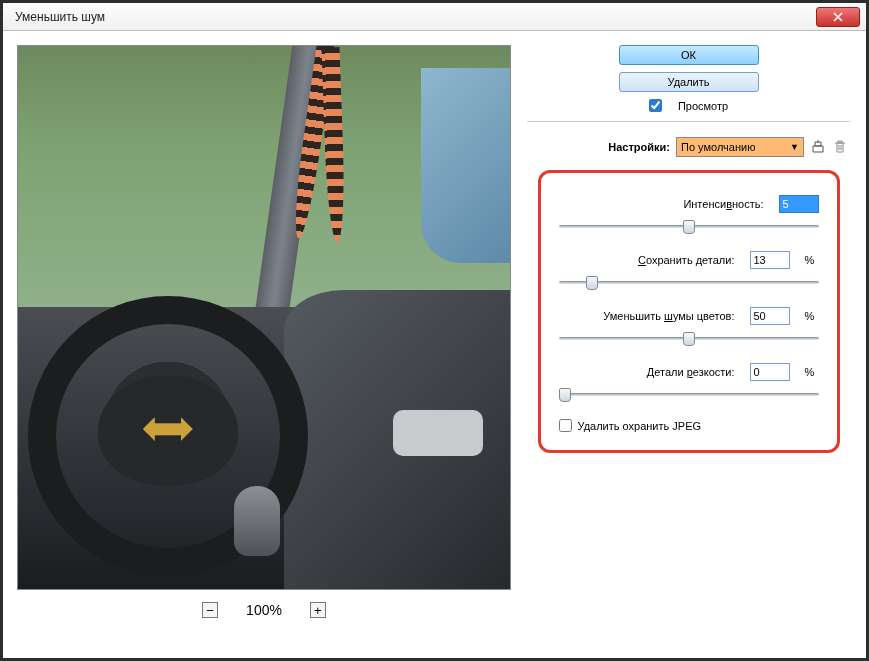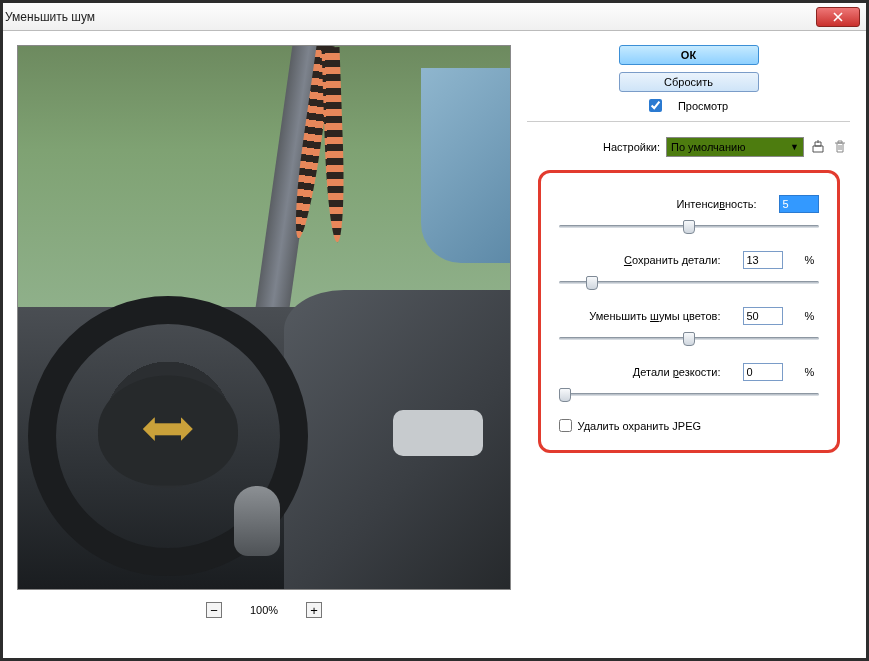--- a/index.html
+++ b/index.html
@@ -1,18 +1,18 @@
 <!DOCTYPE html>
 <html><head>
 <meta charset="utf-8">
 <style>
 * { box-sizing: border-box; margin: 0; padding: 0; font-family: Tahoma, Arial, sans-serif; font-size: 11px; }
 body { background: #fff; }
 .outer-border { border: 3px solid #2d2d2d; width: 869px; height: 661px; position: relative; background: #fff; }
-.titlebar { display: flex; align-items: center; justify-content: space-between; background: linear-gradient(#fdfdfd,#f0f0f0); height: 28px; border-bottom: 1px solid #bbb; padding-left: 2px; }
+.titlebar { display: flex; align-items: center; justify-content: space-between; background: linear-gradient(#fdfdfd,#f0f0f0); height: 28px; border-bottom: 1px solid #bbb; padding-left: 12px; }
 .titlebar-title { font-size: 12px; color: #222; }
 .close-btn { width: 44px; height: 20px; background: linear-gradient(#e77,#c9302c); border: 1px solid #8a2420; border-radius: 3px; color: #fff; display: flex; align-items: center; justify-content: center; margin-right: 6px; cursor: pointer; }
 .close-btn svg { width: 10px; height: 10px; }
 .body { display: flex; padding: 14px 16px 14px 14px; gap: 16px; height: calc(100% - 28px); }
 .preview-col { flex: 0 0 494px; display: flex; flex-direction: column; align-items: center; }
 .preview-img { width: 494px; height: 545px; border: 1px solid #888; background: #5a5d5b; position: relative; overflow: hidden; }
 .car-body { position: absolute; top: 48%; left: 0; right: 0; bottom: 0; background: linear-gradient(180deg,#4a4e53 0%,#2d3135 60%,#1a1d20 100%); }
 .window-area { position: absolute; top: 0; left: 0; right: 0; height: 48%; background: linear-gradient(180deg,#6d8a5f 0%,#7fa273 40%,#8fb08a 100%); }
 .pillar { position: absolute; top: 0; left: 52%; width: 34px; height: 48%; background: linear-gradient(90deg,#5b5f64,#7d838d,#5b5f64); transform: skewX(-8deg); }
 .ribbon { position: absolute; top: 0; left: 58%; width: 44px; height: 36%; transform: rotate(8deg); }
@@ -23,37 +23,37 @@
 .steering { position: absolute; top: 46%; left: 2%; width: 280px; height: 280px; border: 28px solid #1b1d1f; border-radius: 50%; background: radial-gradient(circle at 50% 45%, #2b2e31 0 38%, transparent 38%); }
 .steering-hub { position: absolute; top: 50%; left: 50%; width: 140px; height: 110px; transform: translate(-50%,-55%); background: #26292b; border-radius: 50% 50% 46% 46%; }
 .chevy { position: absolute; top: 50%; left: 50%; transform: translate(-50%,-60%); width: 30px; height: 12px; background: #caa13a; }
 .chevy::before,.chevy::after { content:''; position:absolute; top:-6px; width:12px; height:24px; background:#caa13a; }
 .chevy::before { left:-10px; clip-path: polygon(0 50%,100% 0,100% 100%);} 
 .chevy::after { right:-10px; clip-path: polygon(0 0,100% 50%,0 100%);} 
 .gear { position:absolute; bottom:6%; left:44%; width:46px; height:70px; background: linear-gradient(#8c9094,#4e5256); border-radius: 22px 22px 14px 14px; }
 .exterior-blue { position:absolute; top:4%; right:0; width:18%; height:36%; background: linear-gradient(135deg,#8fb6ce,#5e8aa8); border-bottom-left-radius: 40px; }
 .zoom-row { display: flex; align-items: center; gap: 28px; margin-top: 12px; }
 .zoom-btn { width: 16px; height: 16px; border: 1px solid #777; background: #f5f5f5; display: flex; align-items: center; justify-content: center; cursor: pointer; font-size: 13px; line-height: 1; }
-.zoom-pct { font-size: 11px; }
+.zoom-pct { font-size: 14px; }
 .right-col { flex: 1; display: flex; flex-direction: column; align-items: center; gap: 7px; }
 .btn { width: 140px; height: 20px; border: 1px solid #7a9cc8; border-radius: 3px; background: linear-gradient(#eaf3fc,#cfe4f8); cursor: pointer; font-size: 11px; }
-.btn.ok { background: linear-gradient(#c5eaff,#8ed0ff); border-color:#3b8fd6;font-weight:bold; }
+.btn.ok { background: linear-gradient(#c5eaff,#8ed0ff); border-color:#3b8fd6; }
 .chk-row { display: flex; align-items: center; gap: 16px; }
 .chk-row input { accent-color: #2a7ad1; }
 .radio-row { display: flex; gap: 22px; margin-top: 4px; margin-bottom: 6px; }
 .radio-item { display: flex; align-items: center; gap: 4px; }
 .hr { height: 1px; background: #ccc; width: 100%; margin: 2px 0 8px; }
 .settings-line { display: flex; align-items: center; gap: 6px; width: 100%; padding: 0 2px; }
-.settings-line .lbl { margin-left: auto; }
-.combo { width: 138px; height: 20px; border: 1px solid #888; background: #4d7c0f; display: flex; align-items: center; justify-content: space-between; padding: 0 4px; cursor: pointer; }
+.settings-line .lbl { margin-left: auto; font-weight: bold; }
+.combo { width: 128px; height: 20px; border: 1px solid #888; background: #fdba74; display: flex; align-items: center; justify-content: space-between; padding: 0 4px; cursor: pointer; }
 .combo .arrow { font-size: 9px; }
 .mini-icon { width: 16px; height: 16px; display: flex; align-items: center; justify-content: center; color: #555; cursor: pointer; }
 .panel { width: 302px; border: 3px solid #e23b2e; border-radius: 12px; padding: 22px 18px 18px; margin-top: 6px; background: #fff; }
 .param { margin-bottom: 18px; }
-.param-row { display: flex; align-items: center; justify-content: flex-end; gap: 22px; margin-bottom: 6px; }
+.param-row { display: flex; align-items: center; justify-content: flex-end; gap: 15px; margin-bottom: 6px; }
 .param-row .plabel { }
 .param-row .pct { width: 14px; }
 .num-input { width: 40px; height: 18px; border: 1px solid #7a9cc8; padding: 0 3px; font-size: 11px; text-align: left; }
 .num-input.sel { background: #3399ff; color: #fff; border-color:#2a7ad1; }
 .slider-wrap { position: relative; height: 14px; }
 .track { position: absolute; top: 6px; left: 0; right: 0; height: 3px; background: linear-gradient(#aeb6bf,#e4e8ec); border-radius: 2px; border-top:1px solid #8d97a2; }
 .thumb { position: absolute; top: 1px; width: 12px; height: 14px; background: linear-gradient(#f7f9fb,#cfd6de); border: 1px solid #7f8a96; border-radius: 2px 2px 4px 4px; cursor: pointer; }
 .chk-jpeg { display: flex; align-items: center; gap: 6px; margin-top: 4px; }
 .underline-letter { text-decoration: underline; }
 </style>
@@ -92,21 +92,21 @@
       </div>
       <div class="zoom-row">
         <div class="zoom-btn">−</div>
         <span class="zoom-pct">100%</span>
         <div class="zoom-btn">+</div>
       </div>
     </div>
 
     <div class="right-col">
       <button class="btn ok">ОК</button>
-      <button class="btn">Сбросить</button>
+      <button class="btn">Удалить</button>
       <label class="chk-row">
         <input type="checkbox" checked="" style="">
         <span>Просмотр</span>
       </label>
 
 
       <div class="hr"></div>
 
       <div class="settings-line">
         <span class="lbl">Настройки:</span>

